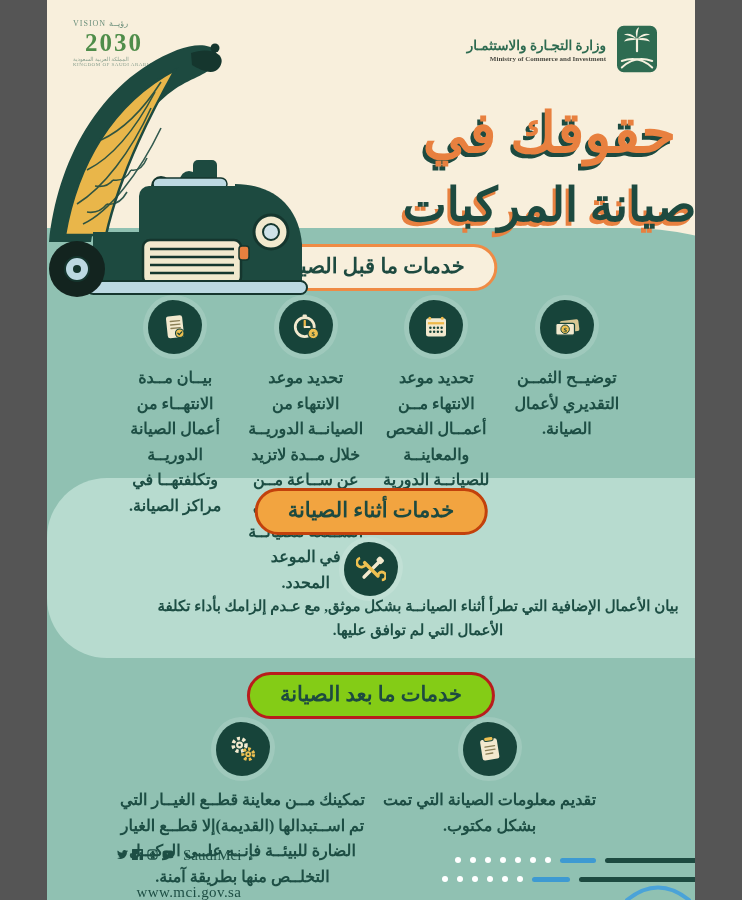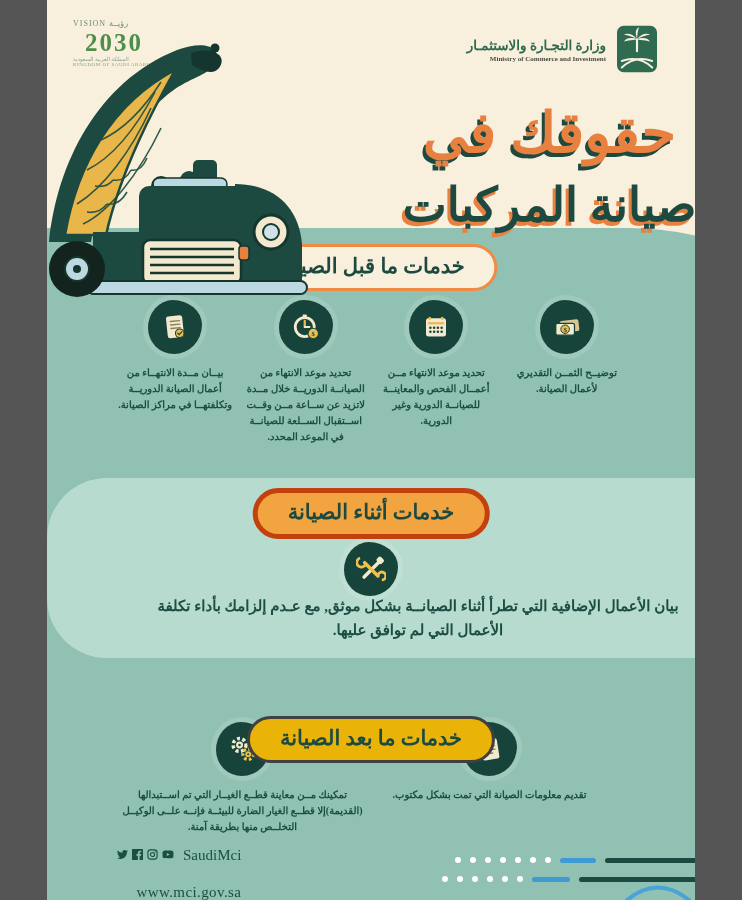--- a/index.html
+++ b/index.html
@@ -39,37 +39,37 @@
     text-shadow:-3px 4px 0 #e8803f;
   }
   
   .pill {
     position:absolute; left:50%; transform:translateX(-50%);
     padding:7px 30px 9px; border-radius:40px; white-space:nowrap;
     font-size:21px; font-weight:700; color:#1d4a40; direction:rtl; z-index:4;
   }
   .pill strong { font-weight:800; }
   .pill.before { top:244px; background:#f8efdc; border:3px solid #ef8b45; }
-  .pill.during { top:488px; background:#f2a440; border:5px solid #c2410c; }
-  .pill.after  { top:716px; background:#eab308; border:3px solid #404040; }
+  .pill.during { top:488px; background:#f2a440; border:3px solid #c2410c; }
+  .pill.after  { top:672px; background:#84cc16; border:3px solid #b91c1c; }
   
   .blob {
     width:54px; height:54px; background:#17443a;
     border-radius:46% 54% 52% 48% / 52% 46% 54% 48%;
     display:flex; align-items:center; justify-content:center;
     box-shadow:0 0 0 5px rgba(255,255,255,0.14); flex:none;
   }
   
   .row1 {
     position:absolute; top:300px; left:68px; right:68px;
     display:flex; justify-content:space-between; direction:rtl; z-index:3;
   }
   .svc-col { width:23.5%; display:flex; flex-direction:column; align-items:center; gap:11px; }
   .svc-col p, .mid-par, .svc2-col p {
-    font-size:10px; font-weight:700; color:#1d4e44;
+    font-size:16px; font-weight:700; color:#1d4e44;
     text-align:center; line-height:1.6; direction:rtl;
   }
   .during-icon { position:absolute; top:542px; left:50%; transform:translateX(-50%); z-index:3; }
   .mid-par { position:absolute; top:594px; left:91px; width:560px; font-size:15px; z-index:3; }
   .row2 {
     position:absolute; top:722px; left:72px; right:82px;
     display:flex; justify-content:space-between; direction:rtl; z-index:3;
   }
   .svc2-col { width:262px; display:flex; flex-direction:column; align-items:center; gap:11px; }
   

